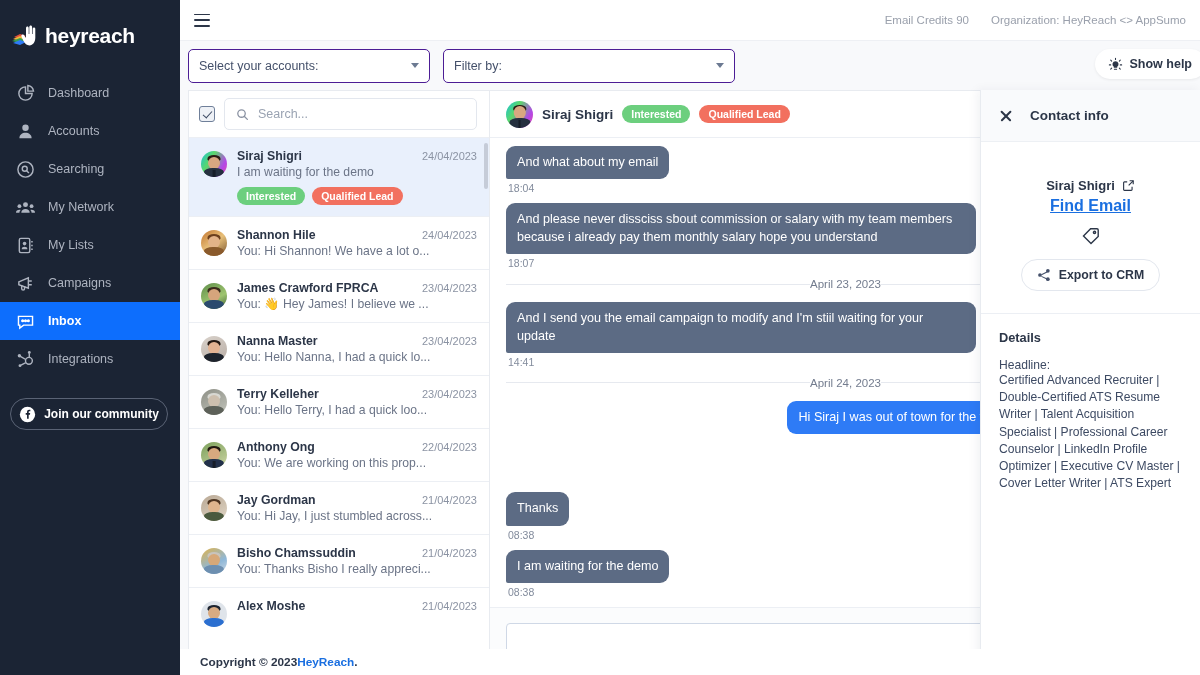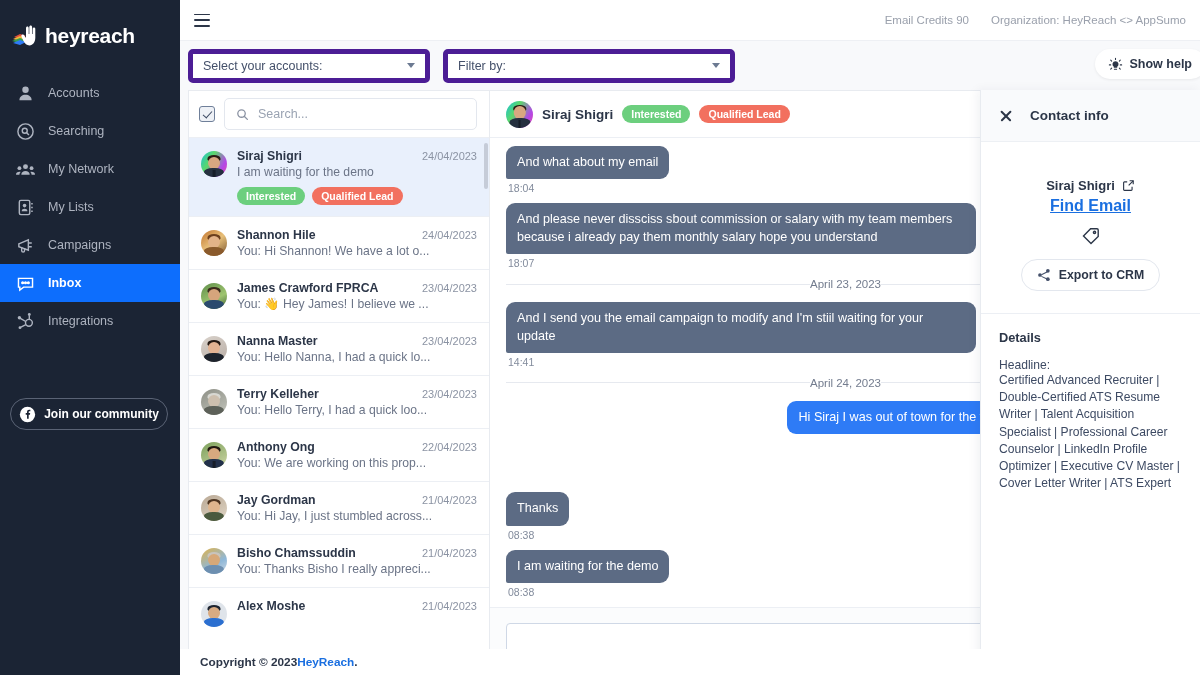--- a/index.html
+++ b/index.html
@@ -56,21 +56,21 @@
   .hamburger { width: 16px; height: 13px; display:flex; flex-direction:column; justify-content:space-between; cursor:pointer; }
   .hamburger i { display:block; height:1.6px; background:#2c3648; border-radius:1px; }
   .topbar-right { margin-left: auto; display: flex; align-items: center; gap: 22px; }
   .topbar-meta { font-size: 11.5px; color: #9aa0ac; cursor: pointer; }
 
   .filterbar {
     height: 49px; display: flex; align-items: center;
     padding: 0 6px 0 8px; position: relative;
   }
   .select {
-    height: 34px; background: #fff; border: 5px solid #4c1d95;
+    height: 34px; background: #fff; border: 1px solid #4c1d95;
     border-radius: 5px; display: flex; align-items: center;
     padding: 0 10px; font-size: 12.5px; color: #44506a; cursor: pointer;
   }
   .select.accounts { width: 242px; margin-left: 0; }
   .select.filterby { width: 292px; margin-left: 13px; }
   .caret {
     margin-left: auto; width: 0; height: 0;
     border-left: 4.5px solid transparent; border-right: 4.5px solid transparent;
     border-top: 5px solid #6c7a92;
   }
@@ -273,20 +273,29 @@
           <path d="M1 14 L8 11 L14 13 L8 16 Z" fill="#f0b63c"></path>
           <path d="M0 16 L8 13 L14 15 L8 18 Z" fill="#3a9e4f"></path>
           <path d="M1 18 L8 15 L14 17 L8 20 Z" fill="#2e7bf6"></path>
           <path d="M14 3c0-1 .7-1.6 1.4-1.6s1.3.6 1.3 1.6v6h.6V2c0-1 .7-1.6 1.4-1.6s1.4.6 1.4 1.6v7h.6V4c0-1 .6-1.5 1.3-1.5s1.3.5 1.3 1.5v8.8c0 4.2-2.4 7.6-5.8 7.6-2.8 0-4.6-1.6-6-4.4l-2-4.3c-.4-.9 0-1.8.9-2.1.8-.3 1.6.1 2 .9l1.1 2.1h.5V3z" fill="#ffffff"></path>
         </svg>
       </span>
       <span class="brand-name">heyreach</span>
     </div>
 
     <div class="nav">
+      <div class="nav-item">
+        <span class="nav-ico">
+            <svg viewBox="0 0 20 20" fill="none" stroke="currentColor" stroke-width="1.5">
+              <path d="M10 3a7 7 0 1 0 7 7h-7V3z"></path>
+              <path d="M12.5 1.6A7 7 0 0 1 18.4 7.5h-5.9V1.6z"></path>
+            </svg>
+          </span>
+        <span>Dashboard</span>
+      </div>
       <div class="nav-item">
         <span class="nav-ico">
             <svg viewBox="0 0 20 20" fill="currentColor">
               <circle cx="10" cy="6" r="3.4"></circle>
               <path d="M3.6 17c0-3.6 2.9-5.6 6.4-5.6s6.4 2 6.4 5.6z"></path>
             </svg>
           </span>
         <span>Accounts</span>
       </div>
       <div class="nav-item">

